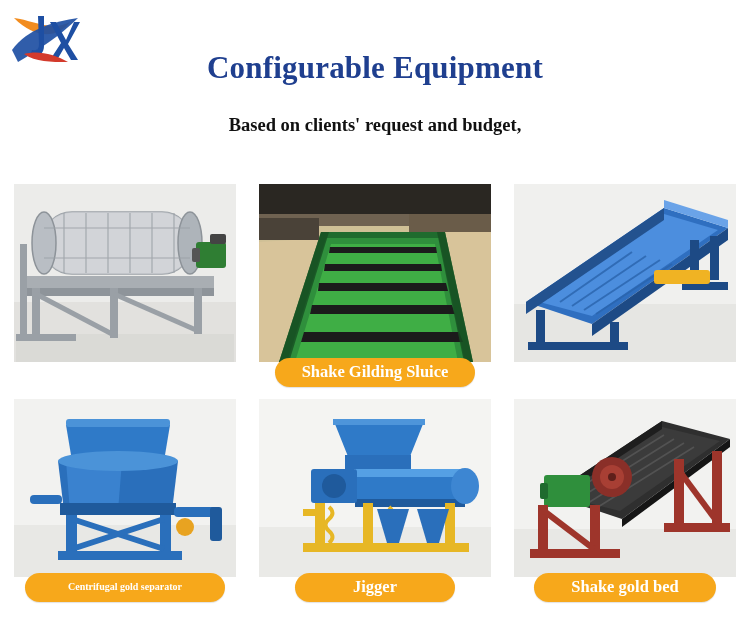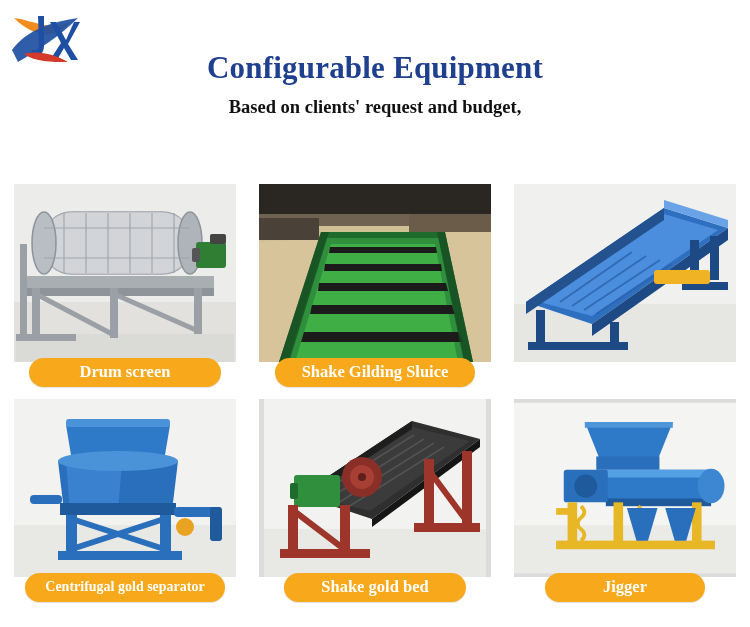--- a/index.html
+++ b/index.html
@@ -31,21 +31,21 @@
   }
   .title {
     font-family: "Liberation Serif", serif;
     font-weight: bold;
     font-size: 31px;
     color: #1f3f8f;
     letter-spacing: 0.2px;
     line-height: 40px;
   }
   .subtitle {
-    margin-top: 6px;
+    margin-top: 24px;
     font-family: "Liberation Serif", serif;
     font-weight: bold;
     font-size: 18.5px;
     color: #111111;
     line-height: 26px;
   }
 
   
   .grid {
     position: absolute;
@@ -84,21 +84,21 @@
     font-weight: bold;
     border-radius: 15px;
     text-align: center;
     white-space: nowrap;
     line-height: 28px;
     height: 29px;
     padding: 0 18px;
     font-size: 16.5px;
     box-shadow: 0 1px 1px rgba(0,0,0,0.12);
   }
-  .pill.sm { font-size: 14px; padding: 0 14px; }
+  .pill.sm { font-size: 10px; padding: 0 14px; }
   .pill.w1 { width: 192px; }
   .pill.w2 { width: 200px; }
   .pill.w3 { width: 204px; }
   .pill.w4 { width: 200px; }
   .pill.w5 { width: 160px; }
   .pill.w6 { width: 182px; }
 </style>
 </head>
 <body>
 
@@ -160,21 +160,20 @@
             <rect x="180" y="104" width="8" height="46"></rect>
             <rect x="6" y="60" width="7" height="92"></rect>
             <rect x="2" y="150" width="60" height="7"></rect>
           </g>
           <g stroke="#9aa0a6" stroke-width="5">
             <line x1="22" y1="110" x2="98" y2="150"></line>
             <line x1="100" y1="110" x2="182" y2="146"></line>
           </g>
         </svg>
       </div>
-      <div class="pill w1">Drum screen</div>
     </div>
 
     <div class="cell">
       <div class="photo">
         <svg viewBox="0 0 232 178" xmlns="http://www.w3.org/2000/svg">
           <rect width="232" height="178" fill="#d9c79f"></rect>
           <rect width="232" height="58" fill="#cfc096"></rect>
           <rect y="0" width="232" height="34" fill="#2a2722"></rect>
           <rect y="30" width="232" height="12" fill="#6f6251"></rect>
           <path d="M0 58 L232 44 L232 178 L0 178 Z" fill="#d8c49a"></path>
@@ -265,20 +264,59 @@
           <rect x="196" y="108" width="12" height="34" rx="3" fill="#1f5a9c"></rect>
           <rect x="16" y="96" width="32" height="9" rx="4" fill="#2a6fbb"></rect>
           <circle cx="171" cy="128" r="9" fill="#e8a321"></circle>
         </svg>
       </div>
       <div class="pill w4 sm">Centrifugal gold separator</div>
     </div>
 
     <div class="cell">
       <div class="photo">
+        <svg viewBox="0 0 232 178" xmlns="http://www.w3.org/2000/svg">
+          <rect width="232" height="178" fill="#f4f4f2"></rect>
+          <rect y="128" width="232" height="50" fill="#eaeae7"></rect>
+
+          <path d="M74 20 L166 20 L150 60 L90 60 Z" fill="#2f7ac8"></path>
+          <path d="M74 20 L166 20 L166 26 L74 26 Z" fill="#4e95da"></path>
+          <rect x="86" y="56" width="66" height="14" fill="#2a6fbb"></rect>
+
+          <path d="M96 70 L206 70 L206 104 L96 104 Z" fill="#2f7ac8"></path>
+          <path d="M96 70 L206 70 L206 78 L96 78 Z" fill="#55a0e4"></path>
+          <rect x="96" y="100" width="110" height="8" fill="#1f5a9c"></rect>
+
+          <ellipse cx="206" cy="87" rx="14" ry="18" fill="#3d86d2"></ellipse>
+
+          <rect x="52" y="70" width="46" height="34" rx="3" fill="#2a6fbb"></rect>
+          <circle cx="75" cy="87" r="12" fill="#1f5a9c"></circle>
+
+          <g fill="#e7b725">
+            <rect x="56" y="104" width="10" height="44"></rect>
+            <rect x="104" y="104" width="10" height="44"></rect>
+            <rect x="186" y="104" width="10" height="44"></rect>
+            <rect x="44" y="144" width="166" height="9"></rect>
+            <rect x="44" y="110" width="20" height="7"></rect>
+          </g>
+
+          <g stroke="#e7b725" stroke-width="4" fill="none">
+            <path d="M70 108 q7 6 0 12 q-7 6 0 12 q7 6 0 12"></path>
+            <path d="M130 108 q7 6 0 12 q-7 6 0 12 q7 6 0 12"></path>
+          </g>
+
+          <path d="M118 110 L150 110 L140 144 L128 144 Z" fill="#2a6fbb"></path>
+          <path d="M158 110 L190 110 L180 144 L168 144 Z" fill="#2a6fbb"></path>
+        </svg>
+      </div>
+      <div class="pill w5">Jigger</div>
+    </div>
+
+    <div class="cell">
+      <div class="photo">
         <svg viewBox="0 0 222 178" xmlns="http://www.w3.org/2000/svg">
           <rect width="222" height="178" fill="#f2f2f0"></rect>
           <rect y="130" width="222" height="48" fill="#e8e8e5"></rect>
 
           <path d="M36 96 L148 22 L216 40 L108 120 Z" fill="#2f2f2f"></path>
           <path d="M42 96 L148 28 L206 42 L106 112 Z" fill="#3b3b3b"></path>
           <g stroke="#555" stroke-width="1.6" opacity="0.9">
             <line x1="54" y1="96" x2="150" y2="36"></line>
             <line x1="64" y1="100" x2="160" y2="40"></line>
             <line x1="74" y1="104" x2="170" y2="44"></line>
@@ -304,53 +342,14 @@
           </g>
           <g stroke="#9e352b" stroke-width="6">
             <line x1="30" y1="112" x2="80" y2="150"></line>
             <line x1="164" y1="70" x2="204" y2="124"></line>
           </g>
         </svg>
       </div>
       <div class="pill w6">Shake gold bed</div>
     </div>
 
-    <div class="cell">
-      <div class="photo">
-        <svg viewBox="0 0 232 178" xmlns="http://www.w3.org/2000/svg">
-          <rect width="232" height="178" fill="#f4f4f2"></rect>
-          <rect y="128" width="232" height="50" fill="#eaeae7"></rect>
-
-          <path d="M74 20 L166 20 L150 60 L90 60 Z" fill="#2f7ac8"></path>
-          <path d="M74 20 L166 20 L166 26 L74 26 Z" fill="#4e95da"></path>
-          <rect x="86" y="56" width="66" height="14" fill="#2a6fbb"></rect>
-
-          <path d="M96 70 L206 70 L206 104 L96 104 Z" fill="#2f7ac8"></path>
-          <path d="M96 70 L206 70 L206 78 L96 78 Z" fill="#55a0e4"></path>
-          <rect x="96" y="100" width="110" height="8" fill="#1f5a9c"></rect>
-
-          <ellipse cx="206" cy="87" rx="14" ry="18" fill="#3d86d2"></ellipse>
-
-          <rect x="52" y="70" width="46" height="34" rx="3" fill="#2a6fbb"></rect>
-          <circle cx="75" cy="87" r="12" fill="#1f5a9c"></circle>
-
-          <g fill="#e7b725">
-            <rect x="56" y="104" width="10" height="44"></rect>
-            <rect x="104" y="104" width="10" height="44"></rect>
-            <rect x="186" y="104" width="10" height="44"></rect>
-            <rect x="44" y="144" width="166" height="9"></rect>
-            <rect x="44" y="110" width="20" height="7"></rect>
-          </g>
-
-          <g stroke="#e7b725" stroke-width="4" fill="none">
-            <path d="M70 108 q7 6 0 12 q-7 6 0 12 q7 6 0 12"></path>
-            <path d="M130 108 q7 6 0 12 q-7 6 0 12 q7 6 0 12"></path>
-          </g>
-
-          <path d="M118 110 L150 110 L140 144 L128 144 Z" fill="#2a6fbb"></path>
-          <path d="M158 110 L190 110 L180 144 L168 144 Z" fill="#2a6fbb"></path>
-        </svg>
-      </div>
-      <div class="pill w5">Jigger</div>
-    </div>
-
   </div>
 </div>
 
 </body></html>

